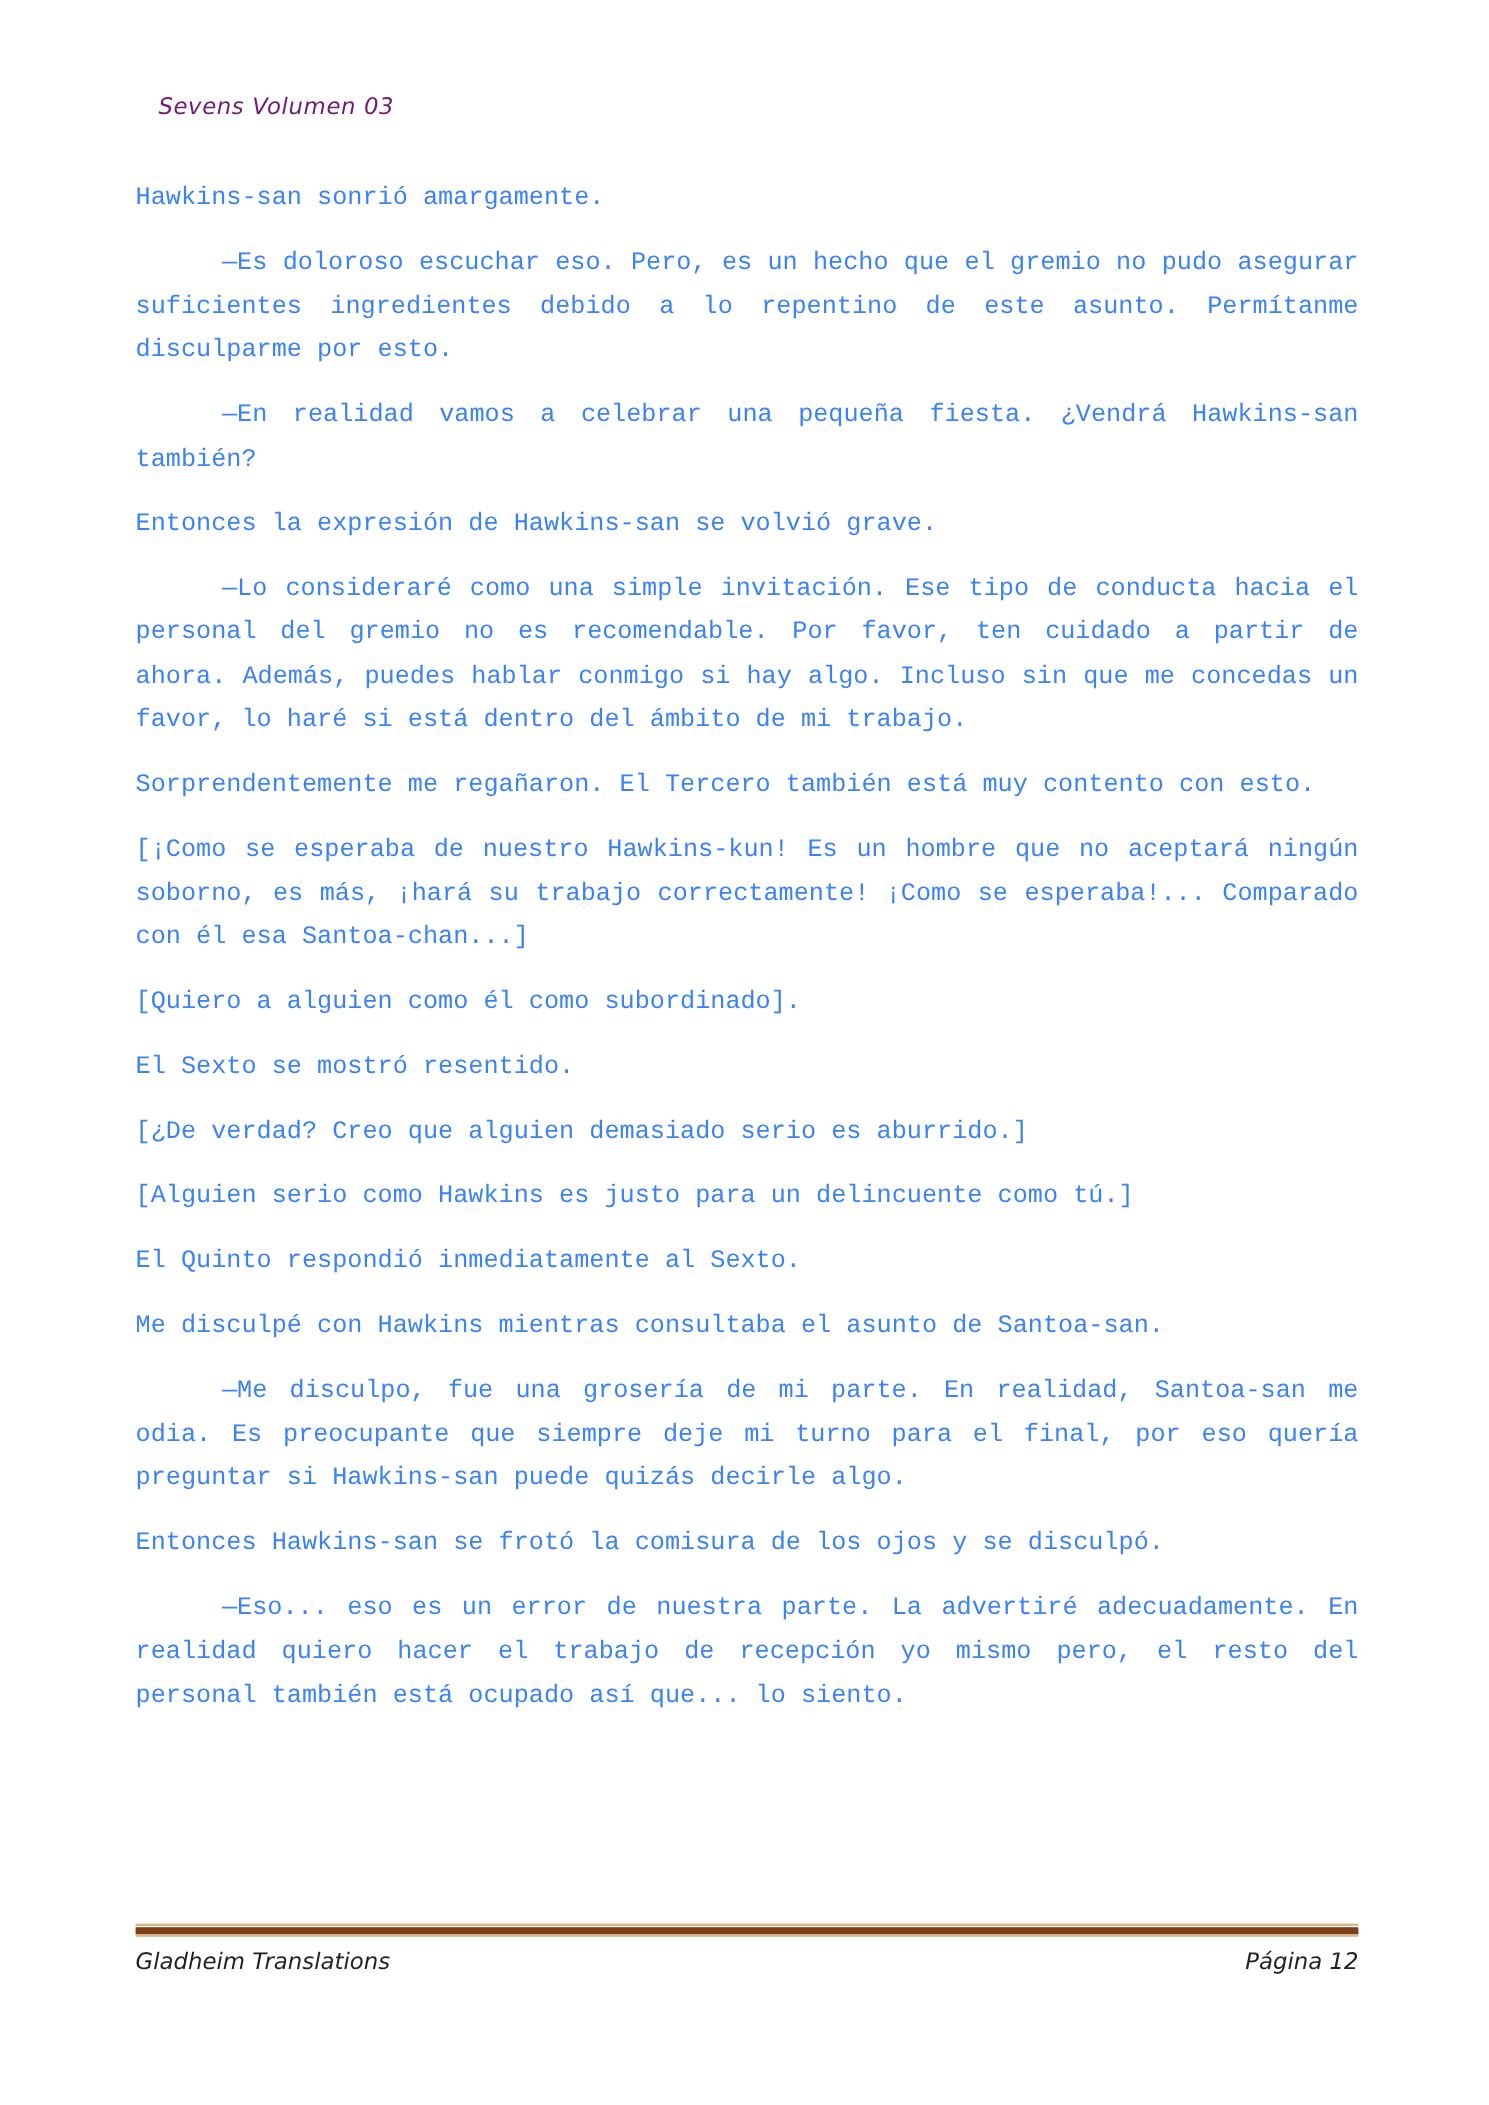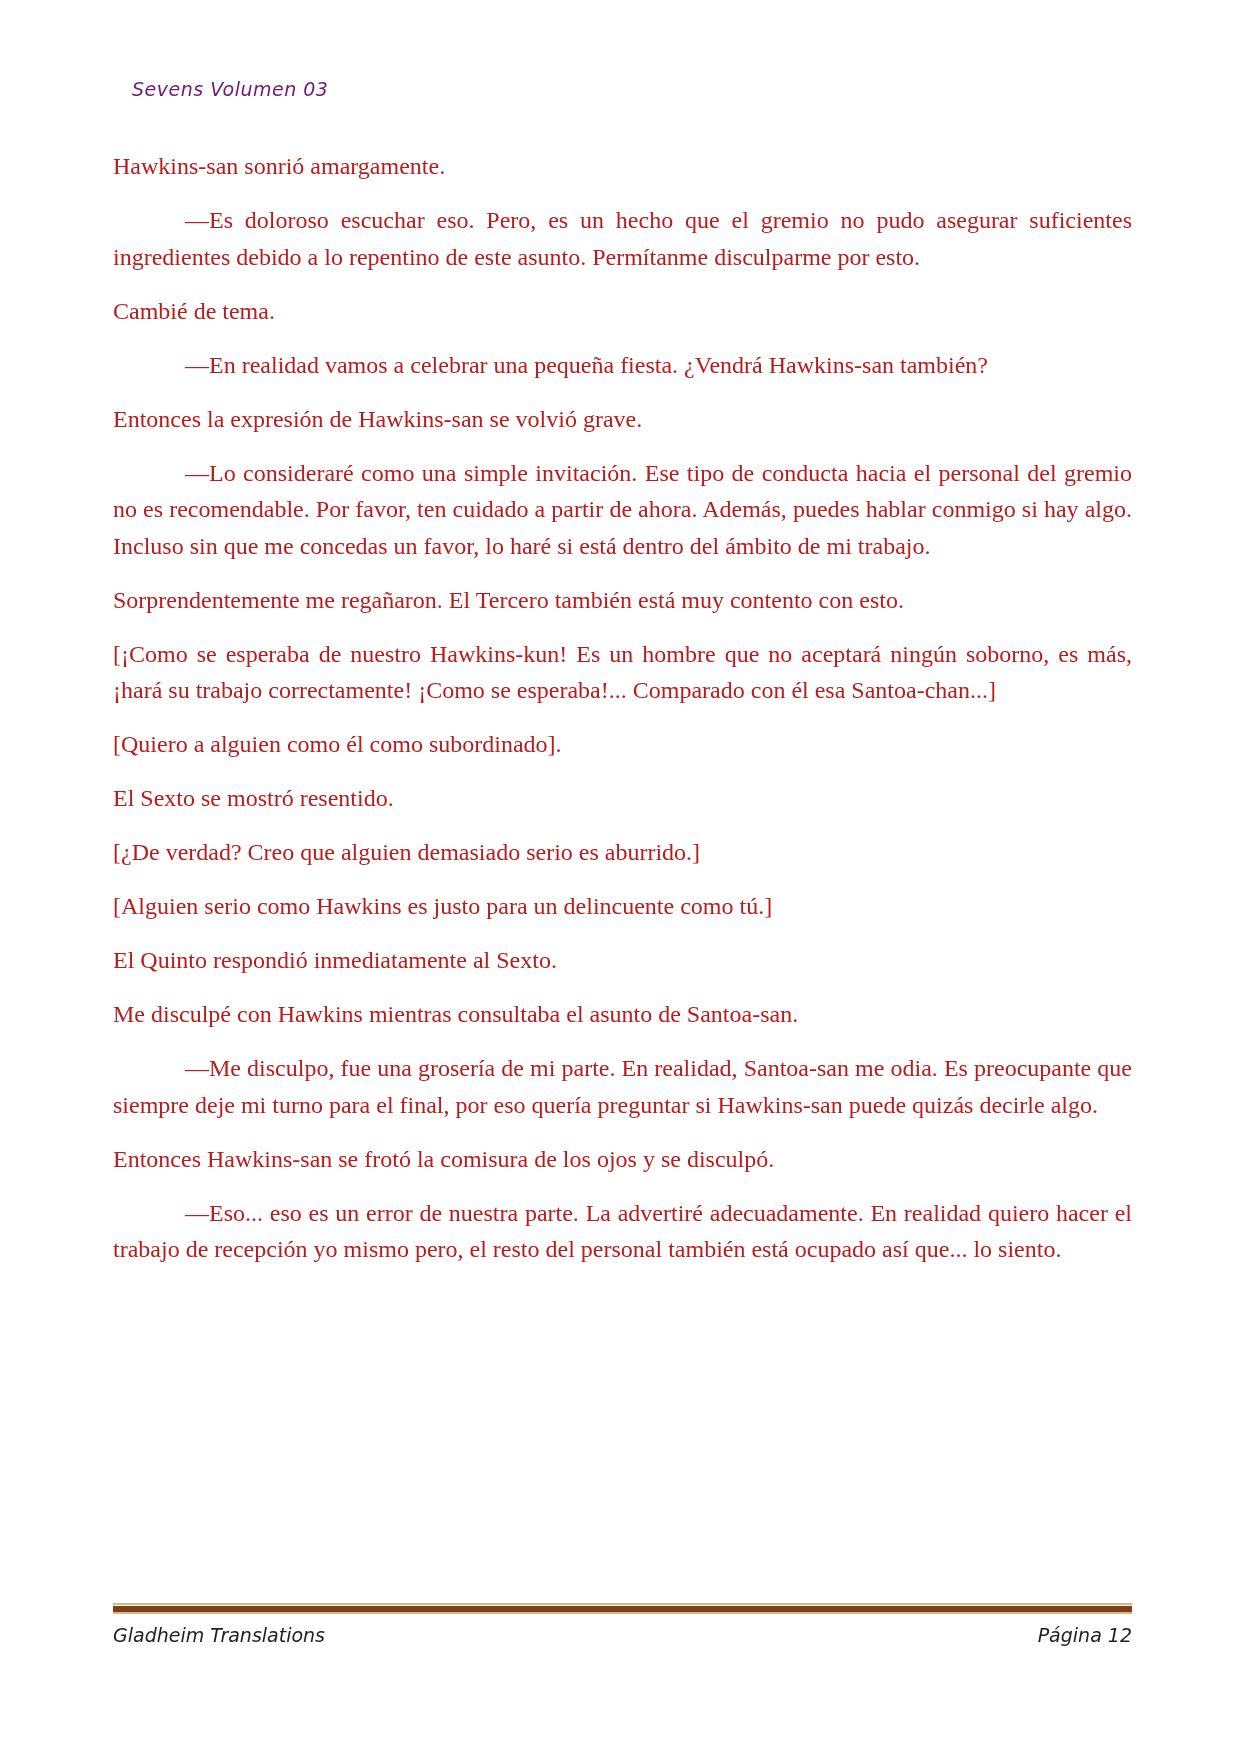--- a/index.html
+++ b/index.html
@@ -4,22 +4,22 @@
   <style>
     html, body { margin: 0; padding: 0; background: #ffffff; }
     body { width: 1241px; height: 1754px; position: relative; overflow: hidden; }
     .header {
       position: absolute; left: 112px; top: 78px;
       font-family: "DejaVu Sans", sans-serif; font-style: italic;
       font-size: 19px; color: #701a75; letter-spacing: 0.5px; margin-left: 20px;
     }
     .body-text {
       position: absolute; left: 113px; top: 148px; width: 1019px;
-      font-family: Liberation Serif, serif; font-size: 24px;
-      line-height: 36.5px; color: #b91c1c; text-align: justify;
+      font-family: Liberation Mono, monospace; font-size: 21px;
+      line-height: 36.5px; color: #3b82f6; text-align: justify;
     }
     .body-text p { margin: 0 0 17.5px 0; }
     .body-text p.dialog { text-indent: 72px; }
     .rule {
       position: absolute; left: 113px; top: 1603px; width: 1019px; height: 11px;
     }
     .rule .thin-top { height: 2px; background: #d8b48a; }
     .rule .thick { height: 6px; background: #7f3f14; margin-top: 1px; }
     .rule .thin-bot { height: 2px; background: #d8b48a; margin-top: 0px; }
     .footer-left, .footer-right {
@@ -31,21 +31,20 @@
     .footer-right { right: 109px; }
   </style>
 </head>
 <body>
 
 <div class="header">Sevens Volumen 03</div>
 
 <div class="body-text">
   <p class="narration">Hawkins-san sonrió amargamente.</p>
   <p class="dialog">—Es doloroso escuchar eso. Pero, es un hecho que el gremio no pudo asegurar suficientes ingredientes debido a lo repentino de este asunto. Permítanme disculparme por esto.</p>
-  <p class="narration">Cambié de tema.</p>
   <p class="dialog">—En realidad vamos a celebrar una pequeña fiesta. ¿Vendrá Hawkins-san también?</p>
   <p class="narration">Entonces la expresión de Hawkins-san se volvió grave.</p>
   <p class="dialog">—Lo consideraré como una simple invitación. Ese tipo de conducta hacia el personal del gremio no es recomendable. Por favor, ten cuidado a partir de ahora. Además, puedes hablar conmigo si hay algo. Incluso sin que me concedas un favor, lo haré si está dentro del ámbito de mi trabajo.</p>
   <p class="narration">Sorprendentemente me regañaron. El Tercero también está muy contento con esto.</p>
   <p class="narration">[¡Como se esperaba de nuestro Hawkins-kun! Es un hombre que no aceptará ningún soborno, es más, ¡hará su trabajo correctamente! ¡Como se esperaba!... Comparado con él esa Santoa-chan...]</p>
   <p class="narration">[Quiero a alguien como él como subordinado].</p>
   <p class="narration">El Sexto se mostró resentido.</p>
   <p class="narration">[¿De verdad? Creo que alguien demasiado serio es aburrido.]</p>
   <p class="narration">[Alguien serio como Hawkins es justo para un delincuente como tú.]</p>
   <p class="narration">El Quinto respondió inmediatamente al Sexto.</p>

